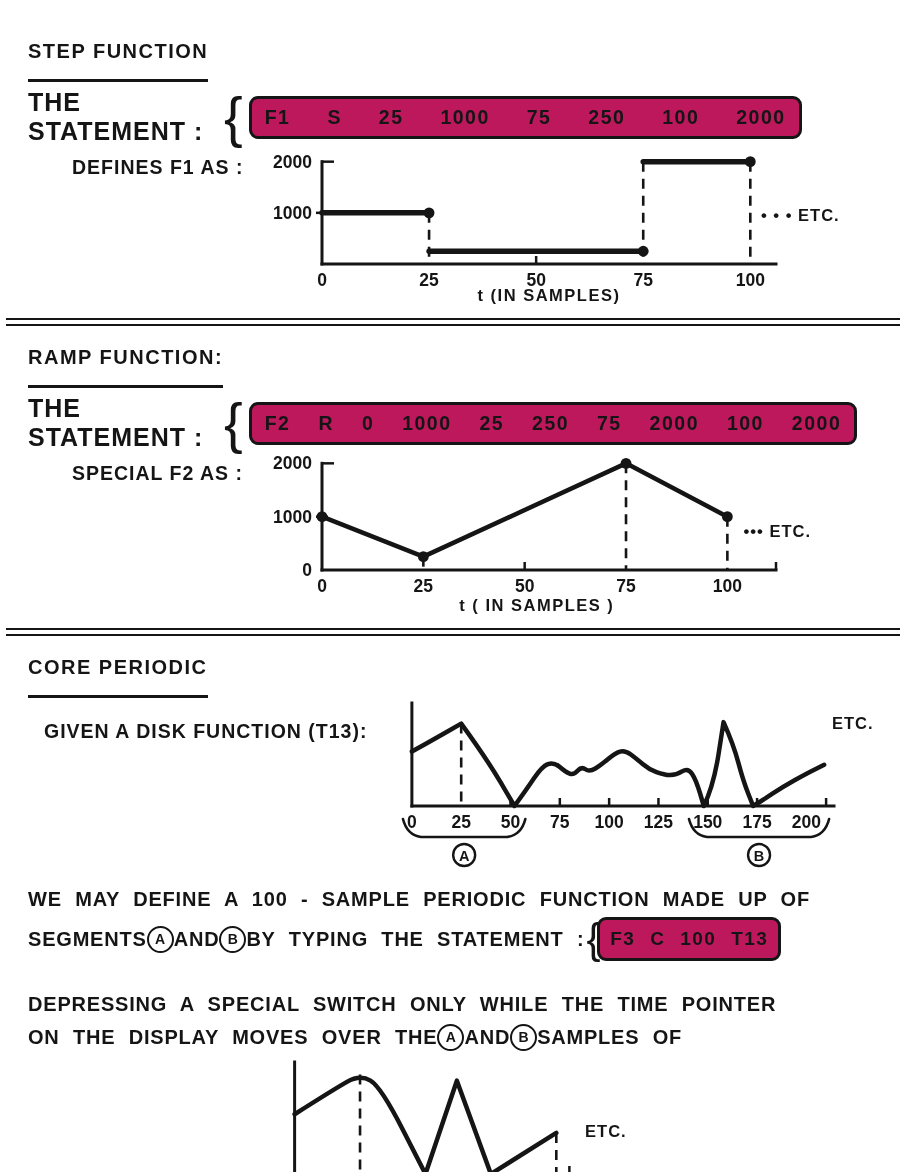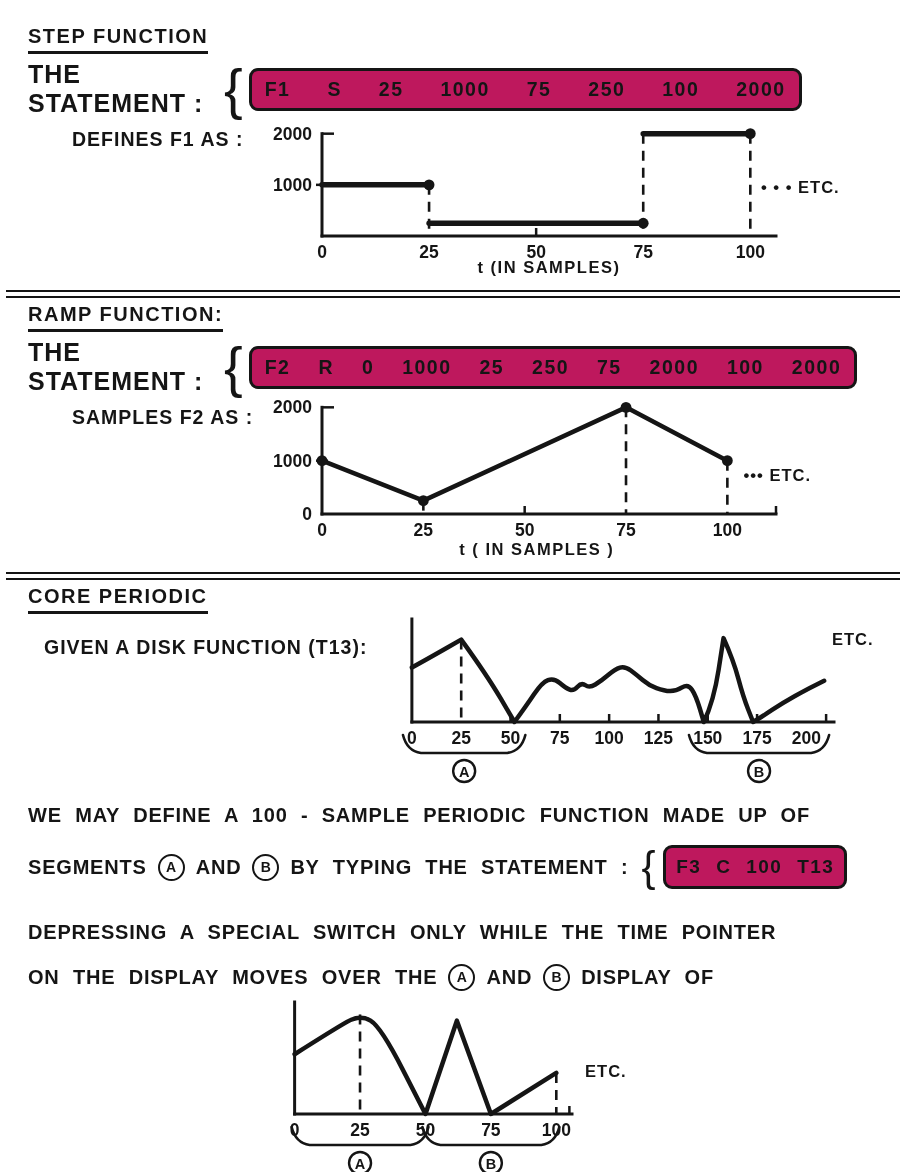--- a/index.html
+++ b/index.html
@@ -1,35 +1,35 @@
 <!DOCTYPE html>
 <html><head>
 <meta charset="utf-8">
 <style>
   html,body{margin:0;padding:0;background:#ffffff;}
   body{width:906px;height:1172px;overflow:hidden;color:#151515;
        font-family:"Liberation Sans",sans-serif;font-weight:bold;}
   .page{padding-top:20px;}
-  .sec-title{display:table;margin:5px 0 0 28px;font-size:20px;letter-spacing:1.5px;
-             border-bottom:3px solid #151515;padding-bottom:3px;}
+  .sec-title{display:table;margin:20px 0 0 28px;font-size:20px;letter-spacing:1.5px;
+             border-bottom:3px solid #151515;padding-bottom:16px;}
   .stmt-row{display:flex;align-items:center;margin:6px 0 0 28px;}
   .stmt-label{font-size:25px;width:196px;letter-spacing:1px;flex:none;}
   .big-brace{font-size:56px;font-weight:400;line-height:44px;margin:0 6px 0 0;flex:none;}
   .stmt-box{border:3px solid #151515;border-radius:9px;padding:7px 13px;
             font-size:19.5px;letter-spacing:1.5px;white-space:pre;background:#be185d;}
   .sp-a{word-spacing:30px;}
   .sp-b{word-spacing:21px;}
   .sp-c{word-spacing:8px;text-align:center;}
   .chart-row{display:flex;margin-left:36px;justify-content:flex-end;}
   .defines{font-size:19.5px;width:184px;letter-spacing:1px;padding-top:10px;flex:none;}
   .core-label{font-size:19.5px;width:352px;letter-spacing:1px;padding-top:22px;flex:none;}
   .divider{margin:12px 6px 0 6px;height:4px;border-top:2.5px solid #151515;
            border-bottom:2.5px solid #151515;}
   .para{margin:6px 0 0 28px;font-size:20px;line-height:30px;letter-spacing:0.8px;word-spacing:7px;}
-  .para-flex{display:flex;align-items:center;gap:11px;margin-top:15px;}
+  .para-flex{display:flex;align-items:center;margin-top:3px;}
   .mt-big{margin-top:28px;}
   .circ{display:inline-flex;align-items:center;justify-content:center;width:23px;height:23px;
         border:2.5px solid #151515;border-radius:50%;font-size:14px;letter-spacing:0;
         word-spacing:0;flex:none;}
   .brace-sm{font-size:42px;font-weight:400;line-height:36px;margin:0 -4px 0 2px;flex:none;}
   .stmt-box.small{padding:4px 10px;font-size:19px;}
   .f3-wrap{margin:2px 0 0 250px;}
   
   svg text{font-family:"Liberation Sans",sans-serif;font-weight:bold;fill:#151515;}
   svg .ax{stroke:#151515;stroke-width:3;stroke-linecap:square;}
@@ -90,21 +90,21 @@
   <div class="divider"></div>
 
   <section>
     <div class="sec-title">RAMP FUNCTION:</div>
     <div class="stmt-row">
       <span class="stmt-label">THE STATEMENT :</span>
       <span class="big-brace">{</span>
       <span class="stmt-box sp-b">F2 R 0 1000 25 250 75 2000 100 2000</span>
     </div>
     <div class="chart-row">
-      <div class="defines">SAMPLES F2 AS :</div>
+      <div class="defines">SPECIAL F2 AS :</div>
       <svg width="650" height="164">
           <line x1="66" y1="118" x2="520" y2="118" class="ax"></line>
           <line x1="66" y1="118" x2="66" y2="11.333333333333332" class="ax"></line>
           <line x1="66" y1="11.333333333333332" x2="78" y2="11.333333333333332" class="tik"></line>
           <text x="56" y="124" text-anchor="end" class="ylab">0</text>
           <line x1="60" y1="64.66666666666667" x2="72" y2="64.66666666666667" class="tik"></line>
           <text x="56" y="70.66666666666667" text-anchor="end" class="ylab">1000</text>
           <text x="56" y="17.333333333333332" text-anchor="end" class="ylab">2000</text>
           <text x="66" y="140" text-anchor="middle" class="xlab">0</text>
           <text x="167.33928571428572" y="140" text-anchor="middle" class="xlab">25</text>
@@ -178,21 +178,21 @@
     </div>
   </section>
 
   <section>
     <div class="para mt-big">DEPRESSING A SPECIAL SWITCH ONLY WHILE THE TIME POINTER</div>
     <div class="para para-flex">
       <span>ON THE DISPLAY MOVES OVER THE</span>
       <span class="circ">A</span>
       <span>AND</span>
       <span class="circ">B</span>
-      <span>DISPLAY OF</span>
+      <span>SAMPLES OF</span>
     </div>
   </section>
 
   <div class="f3-wrap">
     <svg width="430" height="196">
         <line x1="44.61682242990654" y1="120" x2="322" y2="120" class="ax"></line>
         <line x1="44.61682242990654" y1="120" x2="44.61682242990654" y2="8" class="ax"></line>
         <text x="44.61682242990654" y="142" text-anchor="middle" class="xlab">0</text>
         <text x="110.03738317757009" y="142" text-anchor="middle" class="xlab">25</text>
         <text x="175.45794392523365" y="142" text-anchor="middle" class="xlab">50</text>

